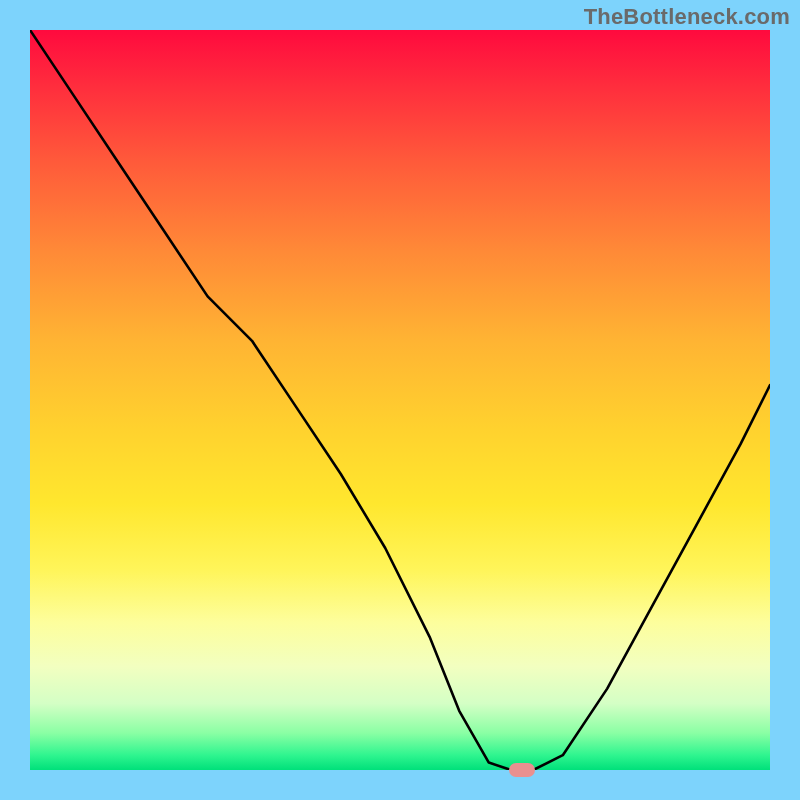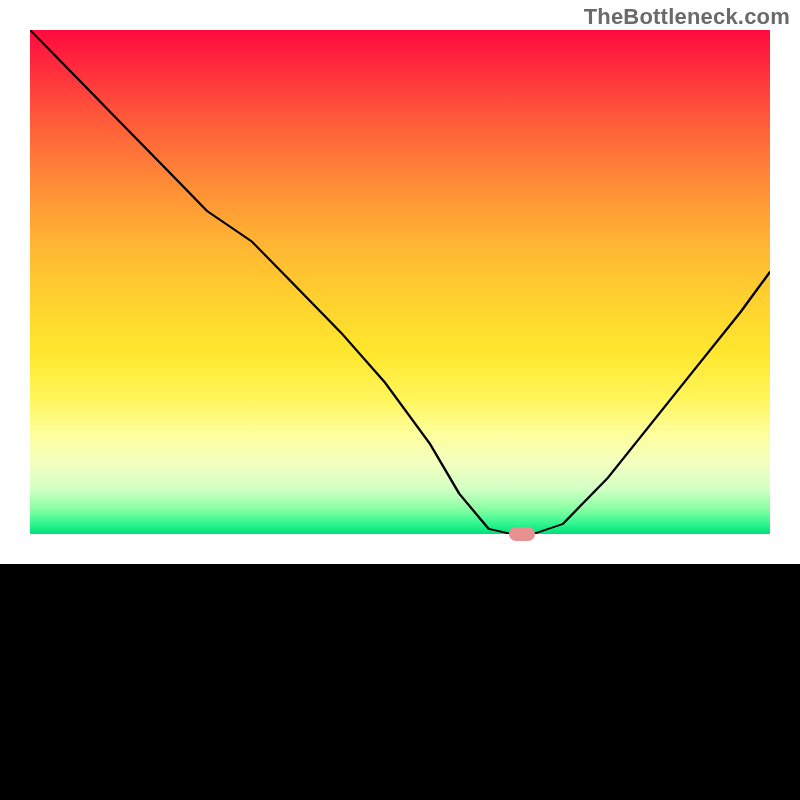--- a/index.html
+++ b/index.html
@@ -7,22 +7,22 @@
     padding: 0;
     width: 800px;
     height: 800px;
     background: #000;
     overflow: hidden;
     font-family: Arial, Helvetica, sans-serif;
   }
   .frame {
     position: relative;
     width: 800px;
-    height: 564px;
-    background: #ffffff;
+    height: 800px;
+    background: #7dd3fc;
   }
   .watermark {
     position: absolute;
     top: 4px;
     right: 10px;
     color: #6a6a6a;
     font-size: 22px;
     font-weight: 600;
     letter-spacing: 0.2px;
     z-index: 10;

